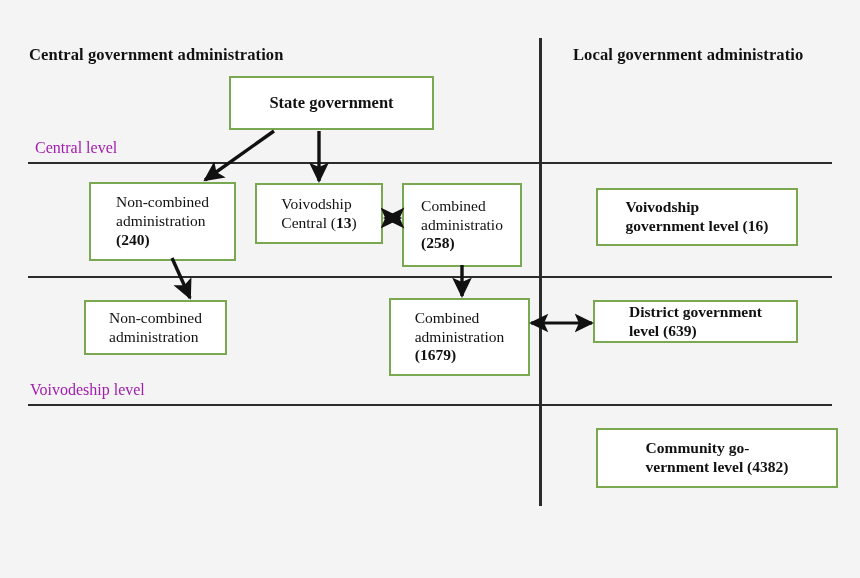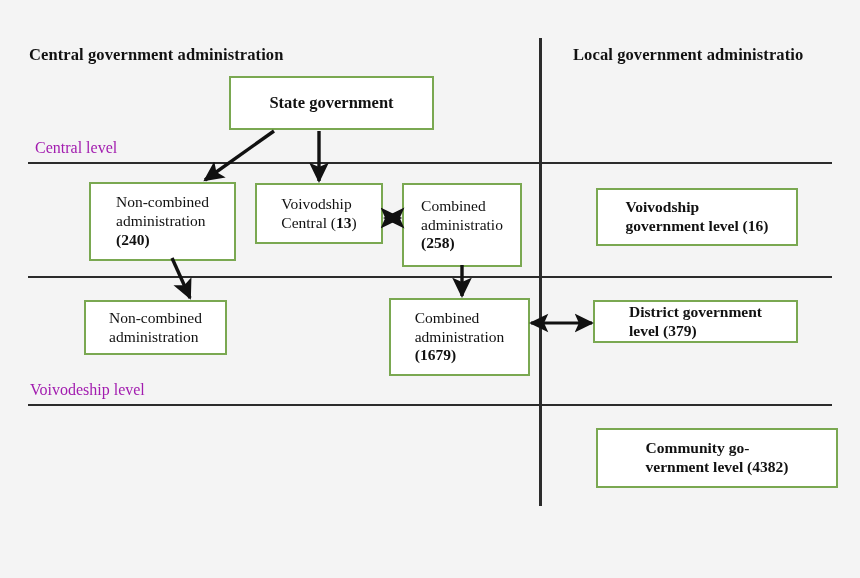--- a/index.html
+++ b/index.html
@@ -146,21 +146,21 @@
   <div class="node" id="node-voiv-gov">
     <div>
       <span>Voivodship</span><br>
       <span>government level (16)</span>
     </div>
   </div>
 
   <div class="node" id="node-district-gov">
     <div>
       <span>District government</span><br>
-      <span>level (379)</span>
+      <span>level (639)</span>
     </div>
   </div>
 
   <div class="node" id="node-community-gov">
     <div>
       <span>Community go-</span><br>
       <span>vernment level (4382)</span>
     </div>
   </div>
 

